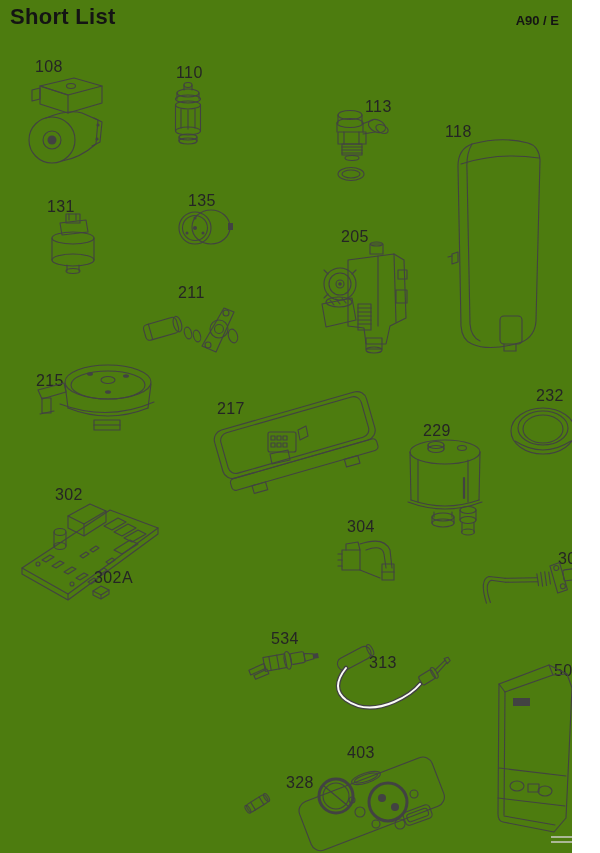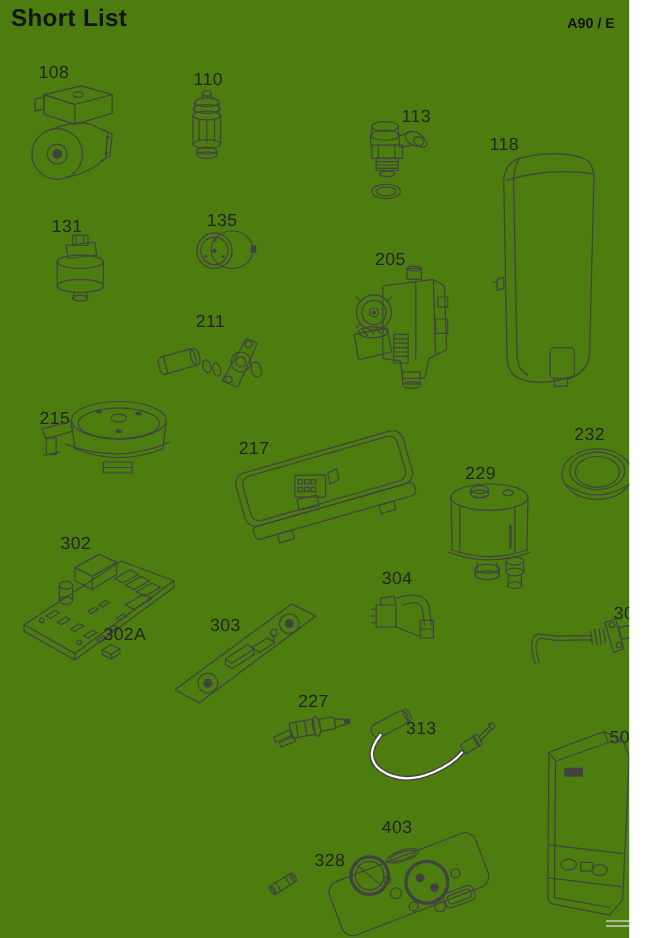--- a/index.html
+++ b/index.html
@@ -230,21 +230,21 @@
         <ellipse cx="37" cy="87" rx="11" ry="4"></ellipse>
       <ellipse cx="62" cy="74" rx="8" ry="3.5"></ellipse>
         <path d="M54 74 L54 84 M70 74 L70 84"></path>
       <ellipse cx="62" cy="84" rx="8" ry="3.5"></ellipse>
         <path d="M56 87 L56 96 M68 87 L68 96"></path>
         <ellipse cx="62" cy="96" rx="6.5" ry="3"></ellipse>
     </svg>
   </div>
 
   <div class="part" style="left:507px;top:385px;width:74px;height:74px;">
-    <span class="lbl" style="left:15px;top:2px;">232</span>
+    <span class="lbl" style="left:29px;top:2px;">232</span>
     <svg style="left:2px;top:22px;" width="70" height="50" viewBox="0 0 70 50">
       <ellipse cx="34" cy="24" rx="32" ry="23"></ellipse>
       <ellipse cx="34" cy="21" rx="25" ry="17"></ellipse>
       <ellipse cx="34" cy="22" rx="20" ry="14"></ellipse>
       <path d="M6 34 Q34 52 62 34"></path>
     </svg>
   </div>
 
   <div class="part" style="left:16px;top:482px;width:150px;height:124px;">
     <span class="lbl" style="left:39px;top:4px;">302</span>
@@ -275,35 +275,20 @@
   </div>
 
   <div class="part" style="left:86px;top:569px;width:40px;height:32px;">
     <span class="lbl" style="left:8px;top:0;">302A</span>
     <svg style="left:4px;top:14px;" width="22" height="17" viewBox="0 0 22 17">
       <path d="M3 8 L11 3 L19 7 L11 12 Z"></path>
       <path d="M3 8 L3 12 L11 16 L11 12 M19 7 L19 11 L11 16"></path>
     </svg>
   </div>
 
-  <div class="part" style="left:151px;top:527px;width:148px;height:120px;">
-    <span class="lbl" style="left:40px;top:34px;">303</span>
-    <svg style="left:2px;top:6px;" width="145" height="112" viewBox="0 0 145 112">
-      <path d="M6 94 L112 16 L134 27 L28 106 Z"></path>
-      <circle cx="110" cy="34" r="9"></circle>
-        <circle cx="110" cy="34" r="4" class="fill"></circle>
-      <circle cx="36" cy="88" r="9"></circle>
-        <circle cx="36" cy="88" r="4" class="fill"></circle>
-      <path d="M52 66 l20 -13 l6 4 l-20 13 z"></path>
-        <path d="M52 66 l0 5 l6 4 l20 -13 l0 -5"></path>
-      <path d="M76 56 l14 -9 l7 4 l-14 9 z"></path>
-      <circle cx="96" cy="42" r="3"></circle>
-        <path d="M96 45 L96 52"></path>
-    </svg>
-  </div>
 
   <div class="part" style="left:334px;top:516px;width:66px;height:72px;">
     <span class="lbl" style="left:13px;top:2px;">304</span>
     <svg style="left:2px;top:18px;" width="62" height="50" viewBox="0 0 62 50">
       <rect x="6" y="16" width="18" height="20"></rect>
         <path d="M6 20 L2 20 M6 26 L2 26 M6 32 L2 32"></path>
       <path d="M10 16 L10 10 L22 8 L24 16"></path>
       <path d="M24 10 Q48 2 54 16 L56 34"></path>
         <path d="M30 16 Q46 10 48 20 L50 34"></path>
       <rect x="46" y="30" width="12" height="16"></rect>
@@ -326,21 +311,21 @@
         <rect x="88" y="16" width="18" height="11" rx="2"></rect>
           <ellipse cx="106" cy="21.5" rx="2.5" ry="5.5"></ellipse>
         <rect x="108" y="18" width="6" height="8" class="fill"></rect>
       </g>
     </svg>
   </div>
 
 
 
   <div class="part" style="left:242px;top:628px;width:82px;height:54px;">
-    <span class="lbl" style="left:29px;top:2px;">227</span>
+    <span class="lbl" style="left:29px;top:2px;">534</span>
     <svg style="left:2px;top:16px;" width="78" height="36" viewBox="0 0 78 36">
       <g transform="rotate(-10 40 18)">
         <path d="M4 20 L20 16 L21 21 L5 25 Z"></path>
           <path d="M8 26 L22 22 L23 27 L9 30 Z"></path>
         <rect x="20" y="10" width="22" height="14"></rect>
           <path d="M26 10 L26 24 M34 10 L34 24"></path>
         <ellipse cx="44" cy="17" rx="3.5" ry="9"></ellipse>
         <rect x="47" y="11" width="14" height="11" rx="2"></rect>
           <path d="M61 13 L70 15 L70 20 L61 21 Z"></path>
         <rect x="70" y="15" width="5" height="5" class="fill"></rect>

